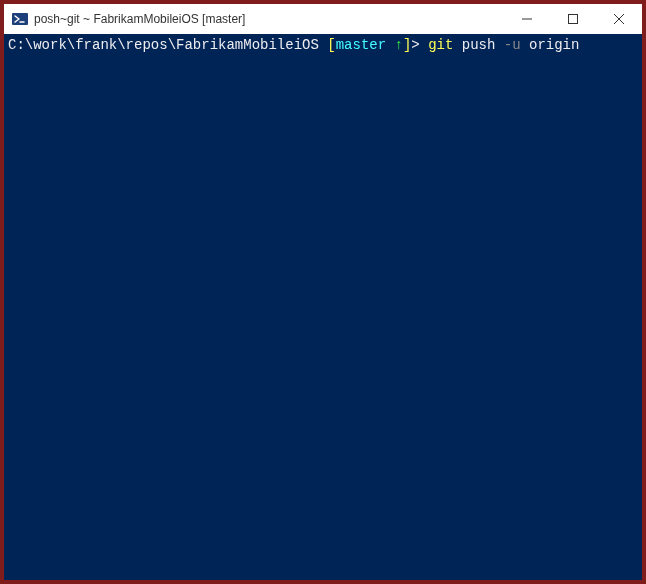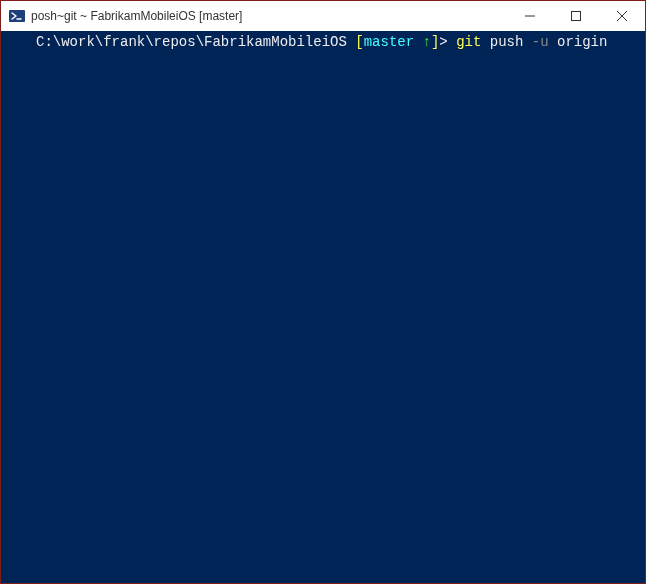--- a/index.html
+++ b/index.html
@@ -12,21 +12,21 @@
       height: 584px;
       font-family: Consolas, 'Courier New', monospace;
       overflow: hidden;
       background: #ffffff;
     }
     .window {
       width: 100%;
       height: 100%;
       display: flex;
       flex-direction: column;
-      border: 1px solid #7f1d1d;
+      border: 4px solid #7f1d1d;
     }
     .titlebar {
       height: 30px;
       background: #ffffff;
       display: flex;
       align-items: center;
       padding: 0 0 0 8px;
       font-family: 'Segoe UI', Tahoma, sans-serif;
       font-size: 12px;
       color: #333333;
@@ -60,21 +60,20 @@
       flex: 1;
       background: #012456;
       padding: 2px 4px;
       font-size: 14px;
       line-height: 18px;
       overflow: hidden;
       color: #eeedf0;
     }
     .prompt-line {
       white-space: pre;
-      margin-left: 31px;
     }
     .path {
       color: #eeedf0;
     }
     .bracket {
       color: #ffff54;
     }
     .branch {
       color: #42ffff;
     }

